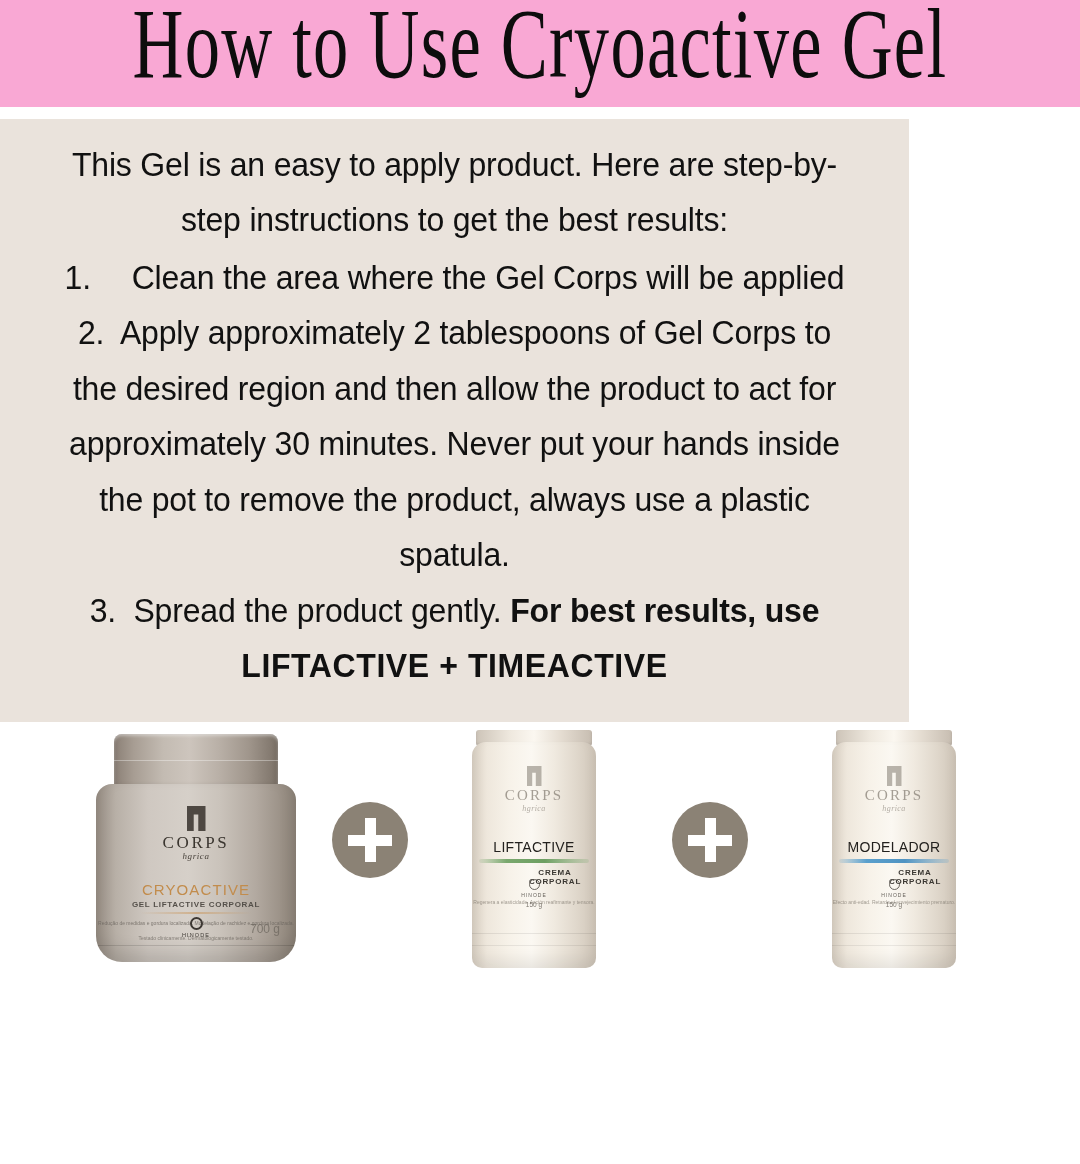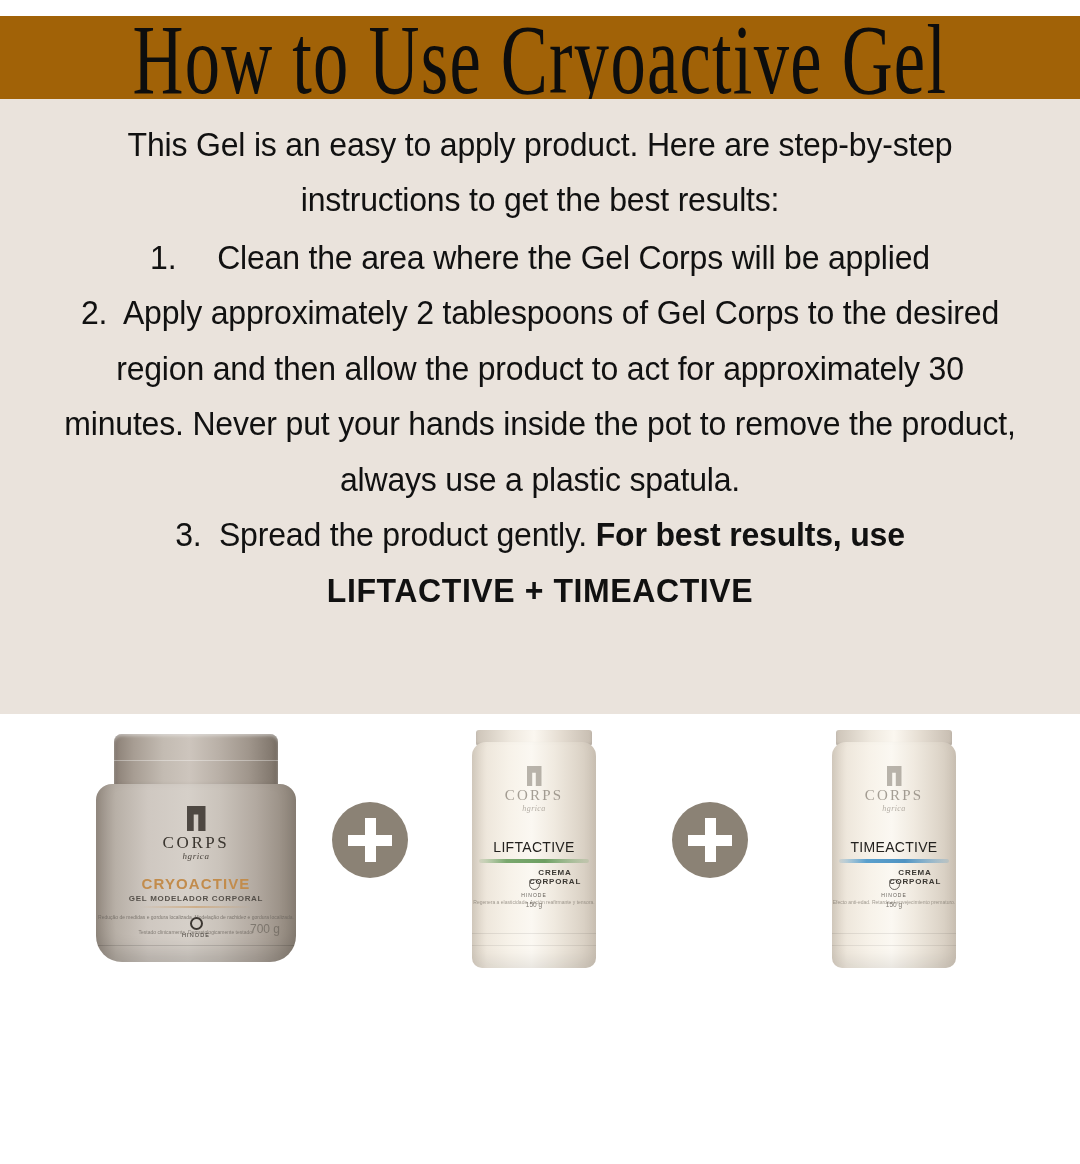--- a/index.html
+++ b/index.html
@@ -6,40 +6,40 @@
   html,body { width:1080px; height:1164px; }
   body {
     background:#ffffff;
     font-family:"Liberation Sans", sans-serif;
     overflow:hidden;
   }
   .page { position:relative; width:1080px; height:1164px; background:#ffffff; }
 
   
   .title-band {
-    position:absolute; left:0; top:16px; width:1080px; height:107px;
-    background:#a16207;
+    position:absolute; left:0; top:0; width:1080px; height:107px;
+    background:#f9a8d4;
     display:flex; align-items:flex-start; justify-content:center;
   }
   .title {
     font-family:"Liberation Serif", serif;
     font-size:85px;
     line-height:0.95;
     font-weight:400;
     color:#0d0d0d;
     letter-spacing:1.5px;
     transform:scaleX(0.83) scaleY(1.18);
     transform-origin:center top;
     margin-top:-4px;
     white-space:nowrap;
   }
 
   
   .instructions {
-    position:absolute; left:0; top:99px; width:1080px; height:615px;
+    position:absolute; left:0; top:119px; width:909px; height:615px;
     background:#eae3dc;
     padding:18px 44px 0 44px;
   }
   .instructions p {
     color:#111111;
     font-size:33px;
     line-height:1.68;
     text-align:center;
     letter-spacing:-0.2px;
     font-weight:400;
@@ -92,21 +92,21 @@
   }
   .corps-word {
     font-family:"Liberation Serif", serif;
     font-size:17px; letter-spacing:2.6px; color:#3a352f;
   }
   .corps-sub {
     font-family:"Liberation Serif", serif;
     font-size:9px; letter-spacing:.6px; color:#4a443d; font-style:italic; margin-top:-2px;
   }
   .prod-name-cryo {
-    margin-top:14px; font-size:15px; font-weight:700; letter-spacing:1.1px;
+    margin-top:20px; font-size:15px; font-weight:400; letter-spacing:1.1px;
     color:#c28c4c;
   }
   .prod-type-cryo {
     font-size:8px; font-weight:700; letter-spacing:.7px; color:#55504a; margin-top:2px;
   }
   .accent-cryo {
     width:112px; height:2px; margin:3px auto 0 auto;
     background:linear-gradient(90deg,rgba(200,147,85,0),#c8935588,rgba(200,147,85,0));
   }
   .fine {
@@ -220,21 +220,21 @@
   <div class="products">
 
     <div class="jar">
       <div class="jar-lid"></div>
       <div class="jar-body">
         <div class="jar-label">
           <div class="corps-mark"></div>
           <div class="corps-word">CORPS</div>
           <div class="corps-sub">hgrica</div>
           <div class="prod-name-cryo">CRYOACTIVE</div>
-          <div class="prod-type-cryo">GEL MODELADOR CORPORAL</div>
+          <div class="prod-type-cryo">GEL LIFTACTIVE CORPORAL</div>
           <div class="accent-cryo"></div>
           <div class="fine">Redução de medidas e gordura localizada. Modelação de rachidez e gordura localizada.</div>
           <div class="fine2">Testado clinicamente. Dermatologicamente testado.</div>
         </div>
         <div class="jar-foot">
           <div class="hinode">
             <div class="hinode-glyph"></div>
             <div class="hinode-txt">HINODE</div>
           </div>
         </div>
@@ -272,21 +272,21 @@
       <b></b>
     </div>
 
     <div class="tube tube-time">
       <div class="tube-seal"></div>
       <div class="tube-body">
         <div class="tube-label">
           <div class="corps-mark-t"></div>
           <div class="corps-word-t">CORPS</div>
           <div class="corps-sub-t">hgrica</div>
-          <div class="prod-name-t">TIMEACTIVE</div>
+          <div class="prod-name-t">MODELADOR</div>
           <div class="accent-bar accent-blue"></div>
           <div class="prod-type-t">CREMA CORPORAL</div>
           <div class="fine-t2">Efecto anti-edad. Retarda el envejecimiento prematuro.</div>
         </div>
         <div class="tube-foot">
           <div class="hinode-glyph-t"></div>
           <div class="hinode-txt-t">HINODE</div>
           <div class="weight-t">150 g</div>
         </div>
       </div>

